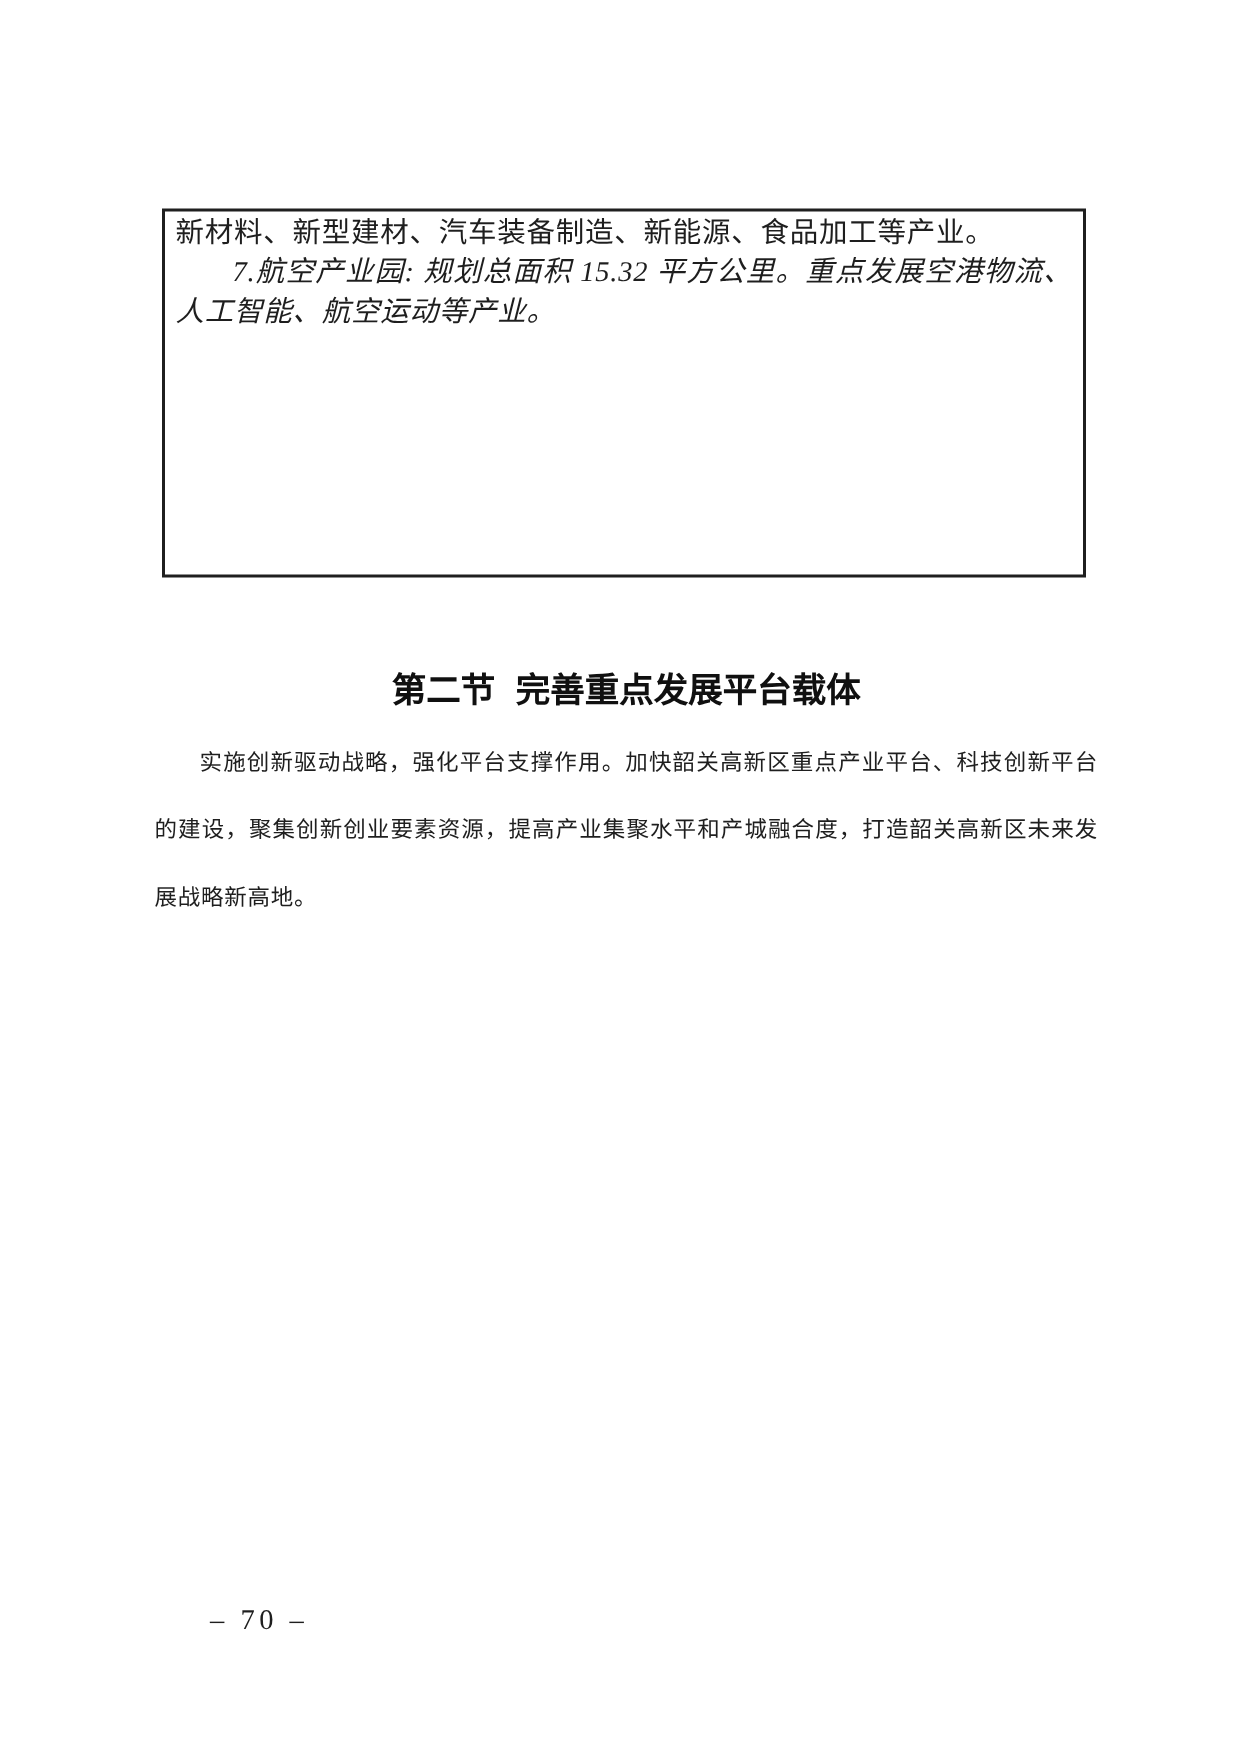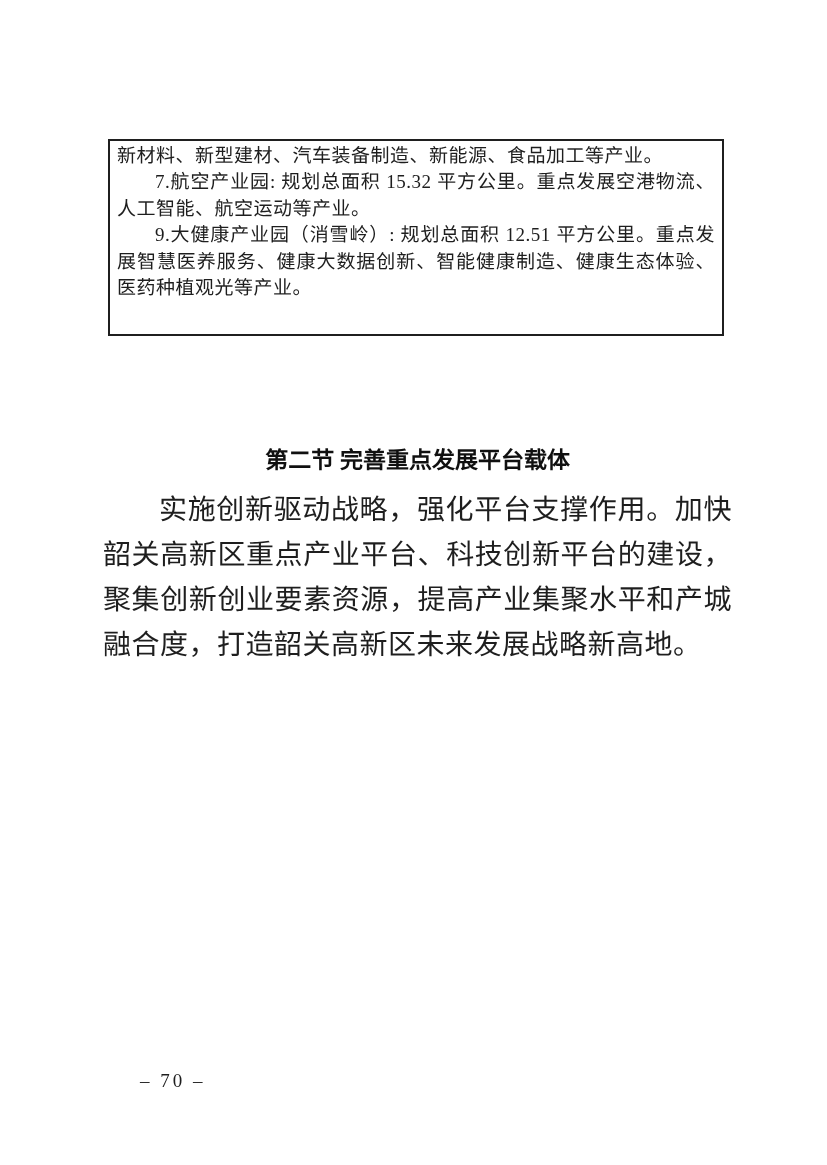--- a/index.html
+++ b/index.html
@@ -15,61 +15,62 @@
     overflow: hidden;
     font-family: "Liberation Serif", "DejaVu Serif", serif;
     color: #1d1d1d;
   }
   
   .parks-box {
     position: absolute;
     left: 108px;
     top: 139px;
     width: 616px;
-    height: 197px;
+    height: 246px;
     box-sizing: border-box;
     border: 2px solid #1f1f1f;
     padding: 2px 7px 4px 7px;
     background: #ffffff;
   }
   .parks-box p {
     margin: 0;
     font-size: 19px;
     line-height: 26.4px;
     text-align: justify;
     text-justify: inter-character;
     color: #1e1e1e;
     letter-spacing: 0.5px;
   }
   .parks-box p.indent {
     text-indent: 2em;
+    font-style: italic;
   }
   
   .section-heading {
     position: absolute;
     left: 103px;
     top: 441px;
     width: 629px;
     margin: 0;
     text-align: center;
-    font-family: Liberation Serif, serif;
+    font-family: Liberation Mono, monospace;
     font-weight: bold;
     font-size: 23px;
     color: #101010;
   }
   
   .body-block {
     position: absolute;
     left: 103px;
     top: 487px;
     width: 629px;
   }
   .body-block p {
     margin: 0;
-    font-size: 28px;
+    font-size: 15px;
     line-height: 45px;
     text-align: justify;
     text-justify: inter-character;
     text-indent: 2em;
     color: #1e1e1e;
     letter-spacing: 0.5px;
   }
   
   .page-number {
     position: absolute;
@@ -82,21 +83,20 @@
   }
 </style>
 </head>
 <body>
 
 <div class="page">
 
   <div class="parks-box">
     <p>新材料、新型建材、汽车装备制造、新能源、食品加工等产业。</p>
     <p class="indent">7.航空产业园: 规划总面积 15.32 平方公里。重点发展空港物流、人工智能、航空运动等产业。</p>
-    <p class="indent">9.大健康产业园（消雪岭）: 规划总面积 12.51 平方公里。重点发展智慧医养服务、健康大数据创新、智能健康制造、健康生态体验、医药种植观光等产业。</p>
   </div>
 
   <h2 class="section-heading">第二节 完善重点发展平台载体</h2>
 
   <div class="body-block">
     <p>实施创新驱动战略，强化平台支撑作用。加快韶关高新区重点产业平台、科技创新平台的建设，聚集创新创业要素资源，提高产业集聚水平和产城融合度，打造韶关高新区未来发展战略新高地。</p>
   </div>
 
   <div class="page-number">– 70 –</div>
 

